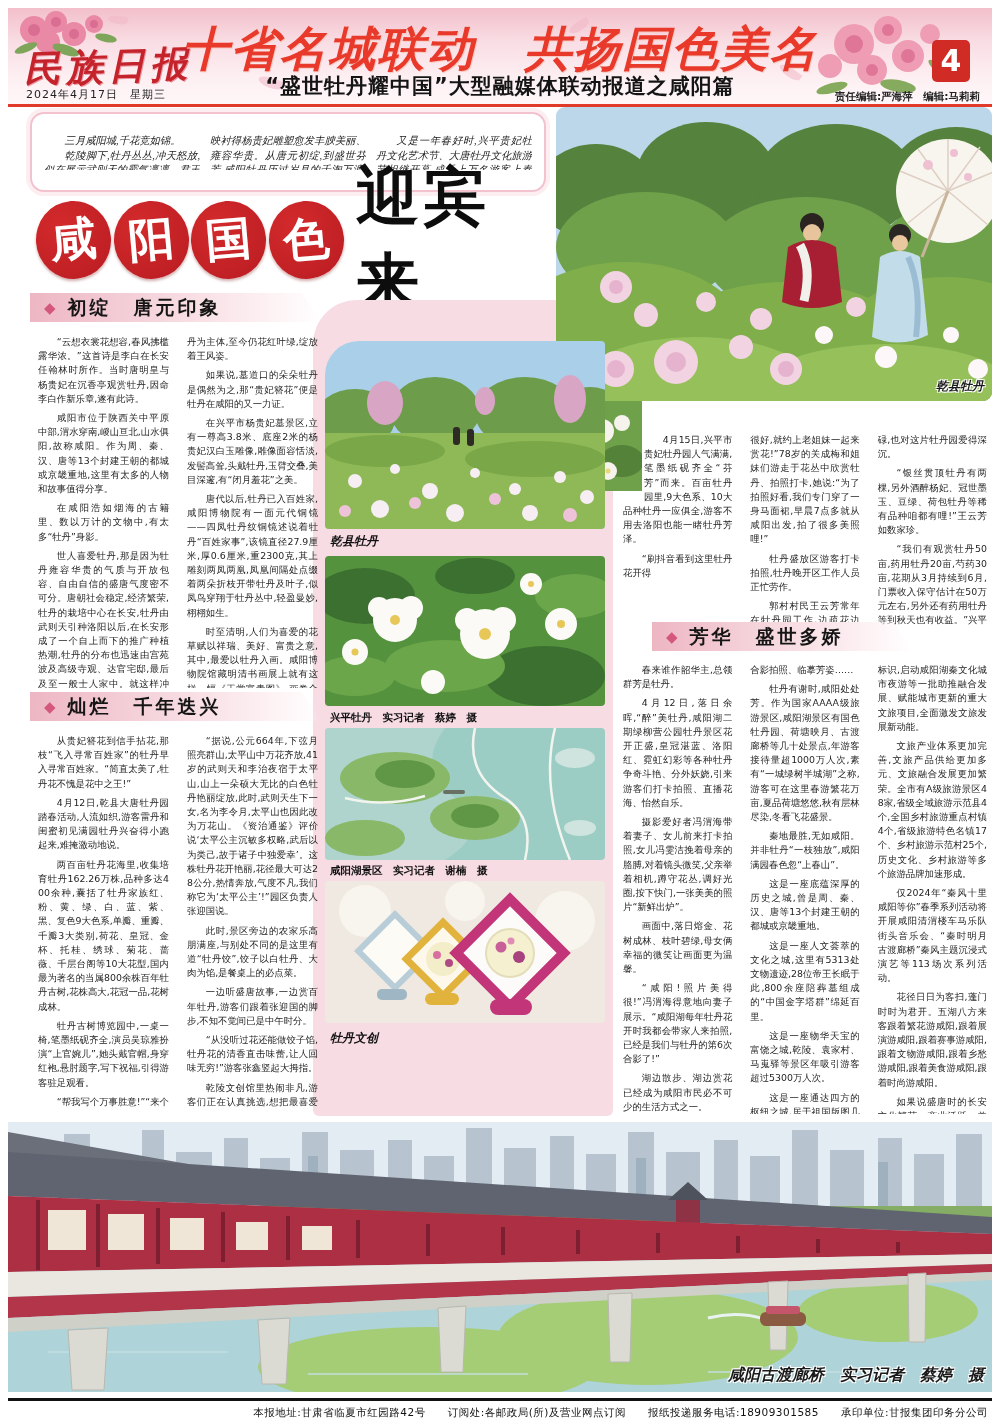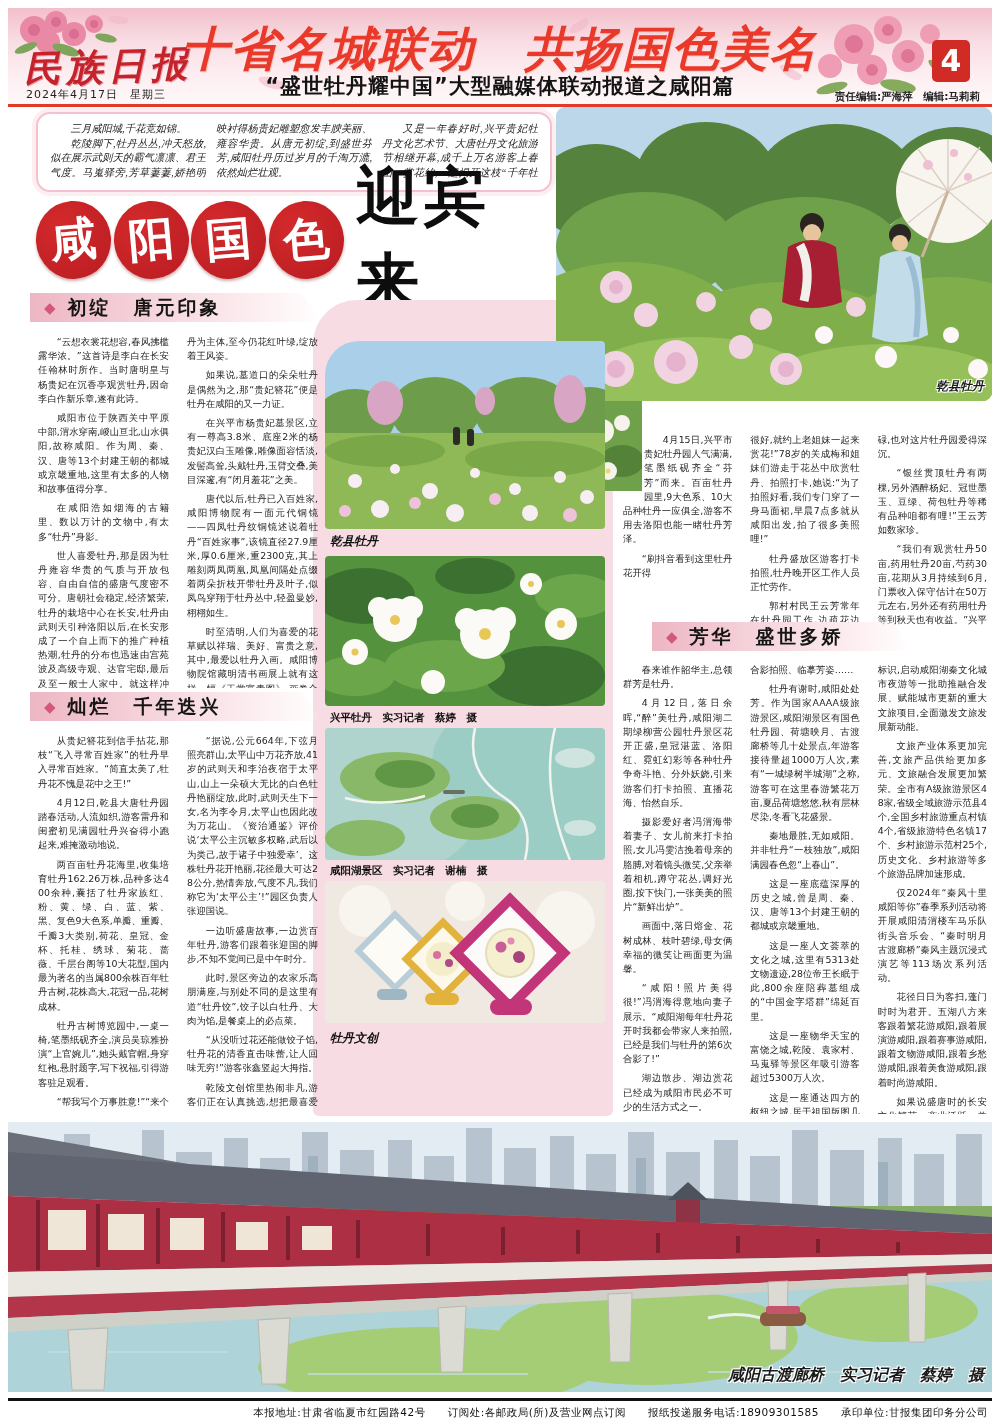--- a/index.html
+++ b/index.html
@@ -19,23 +19,23 @@
             text-shadow:1px 1px 0 #f7c9c2;}
   .subheadline{position:absolute;left:0;top:64px;width:100%;text-align:center;
                font-size:21px;font-weight:bold;color:#141414;letter-spacing:1px;}
   .pagenum{position:absolute;right:22px;top:32px;width:38px;height:42px;background:#d02b24;
            border-radius:5px;color:#fff;font-size:30px;font-weight:900;line-height:42px;text-align:center;}
   .editors{position:absolute;right:12px;top:82px;font-size:10.5px;font-weight:bold;color:#222;}
   .redline{position:absolute;left:8px;top:104px;width:984px;height:3px;background:#e23a28;}
   .flower{position:absolute;}
 
   
-  .intro{position:absolute;left:36px;top:112px;width:516px;height:80px;background:#fff;
+  .intro{position:absolute;left:30px;top:112px;width:516px;height:80px;background:#fff;
          border:2px solid #f2c3cf;border-radius:14px;box-shadow:0 0 0 4px #fdeef1;
-         display:flex;gap:10px;padding:8px 12px;box-sizing:border-box;}
+         display:flex;gap:10px;padding:20px 12px;box-sizing:border-box;}
   .intro .icol{flex:1;font-family:"Liberation Serif","DejaVu Serif",serif;font-style:italic;
                font-size:10.3px;line-height:1.42;color:#1c1c1c;overflow:hidden;text-align:justify;}
   .intro .icol p{margin:0;text-indent:2em;}
   .intro .icol p.cont{text-indent:0;}
 
   
   .bigtitle{position:absolute;left:36px;top:196px;width:512px;height:88px;display:flex;align-items:center;}
   .circle{width:78px;height:78px;border-radius:50%;background:radial-gradient(circle at 35% 30%,#d32a2c,#b91c22);
           color:#fff;font-family:"Liberation Serif","DejaVu Serif",serif;font-weight:900;
           font-size:46px;display:flex;align-items:center;justify-content:center;margin-right:3px;
@@ -291,22 +291,22 @@
   <div class="cols" style="left:33px;top:729px;width:290px;height:378px;">
     <div class="col">
         <p>从贵妃簪花到信手拈花,那枝“飞入寻常百姓家”的牡丹早入寻常百姓家。“简直太美了,牡丹花不愧是花中之王!”</p>
         <p>4月12日,乾县大唐牡丹园踏春活动,人流如织,游客雷丹和闺蜜初见满园牡丹兴奋得小跑起来,难掩激动地说。</p>
         <p>两百亩牡丹花海里,收集培育牡丹162.26万株,品种多达400余种,囊括了牡丹家族红、粉、黄、绿、白、蓝、紫、黑、复色9大色系,单瓣、重瓣、千瓣3大类别,荷花、皇冠、金杯、托桂、绣球、菊花、蔷薇、千层台阁等10大花型,国内最为著名的当属800余株百年牡丹古树,花株高大,花冠一品,花树成林。</p>
         <p>牡丹古树博览园中,一桌一椅,笔墨纸砚齐全,演员吴琼雅扮演“上官婉儿”,她头戴官帽,身穿红袍,悬肘题字,写下祝福,引得游客驻足观看。</p>
         <p>“帮我写个万事胜意!”“来个春风十里平常!”“我要张花好月圆!”……大家争先恐后,留下美好心愿。</p>
       </div>
     <div class="col">
         <p>“据说,公元664年,下弦月照亮群山,太平山中万花齐放,41岁的武则天和李治夜宿于太平山,山上一朵硕大无比的白色牡丹艳丽绽放,此时,武则天生下一女,名为李令月,太平山也因此改为万花山。《资治通鉴》评价说‘太平公主沉敏多权略,武后以为类己,故于诸子中独爱幸’。这株牡丹花开艳丽,花径最大可达28公分,热情奔放,气度不凡,我们称它为‘太平公主’!”园区负责人张迎国说。</p>
+        <p>此时,景区旁边的农家乐高朋满座,与别处不同的是这里有道“牡丹饺”,饺子以白牡丹、大肉为馅,是餐桌上的必点菜。</p>
         <p>一边听盛唐故事,一边赏百年牡丹,游客们跟着张迎国的脚步,不知不觉间已是中午时分。</p>
-        <p>此时,景区旁边的农家乐高朋满座,与别处不同的是这里有道“牡丹饺”,饺子以白牡丹、大肉为馅,是餐桌上的必点菜。</p>
         <p>“从没听过花还能做饺子馅,牡丹花的清香直击味蕾,让人回味无穷!”游客张鑫竖起大拇指。</p>
         <p>乾陵文创馆里热闹非凡,游客们正在认真挑选,想把最喜爱的礼物带走。</p>
         <p>“文创产品里销量最好的就数牡丹系列,牡丹香膏、牡丹口脂、牡丹护手霜等产品成为大家必点的‘乾陵游伴手礼’。”乾陵文创馆工作人员张倩说。</p>
       </div>
   </div>
 
   <div class="photo" style="left:325px;top:341px;width:280px;height:188px;border-radius:34px 4px 4px 4px;">
     <svg viewBox="0 0 280 188" preserveAspectRatio="none">
       <rect width="280" height="188" fill="#a9cfe9"></rect>
       <g fill="#6d9c4b">

